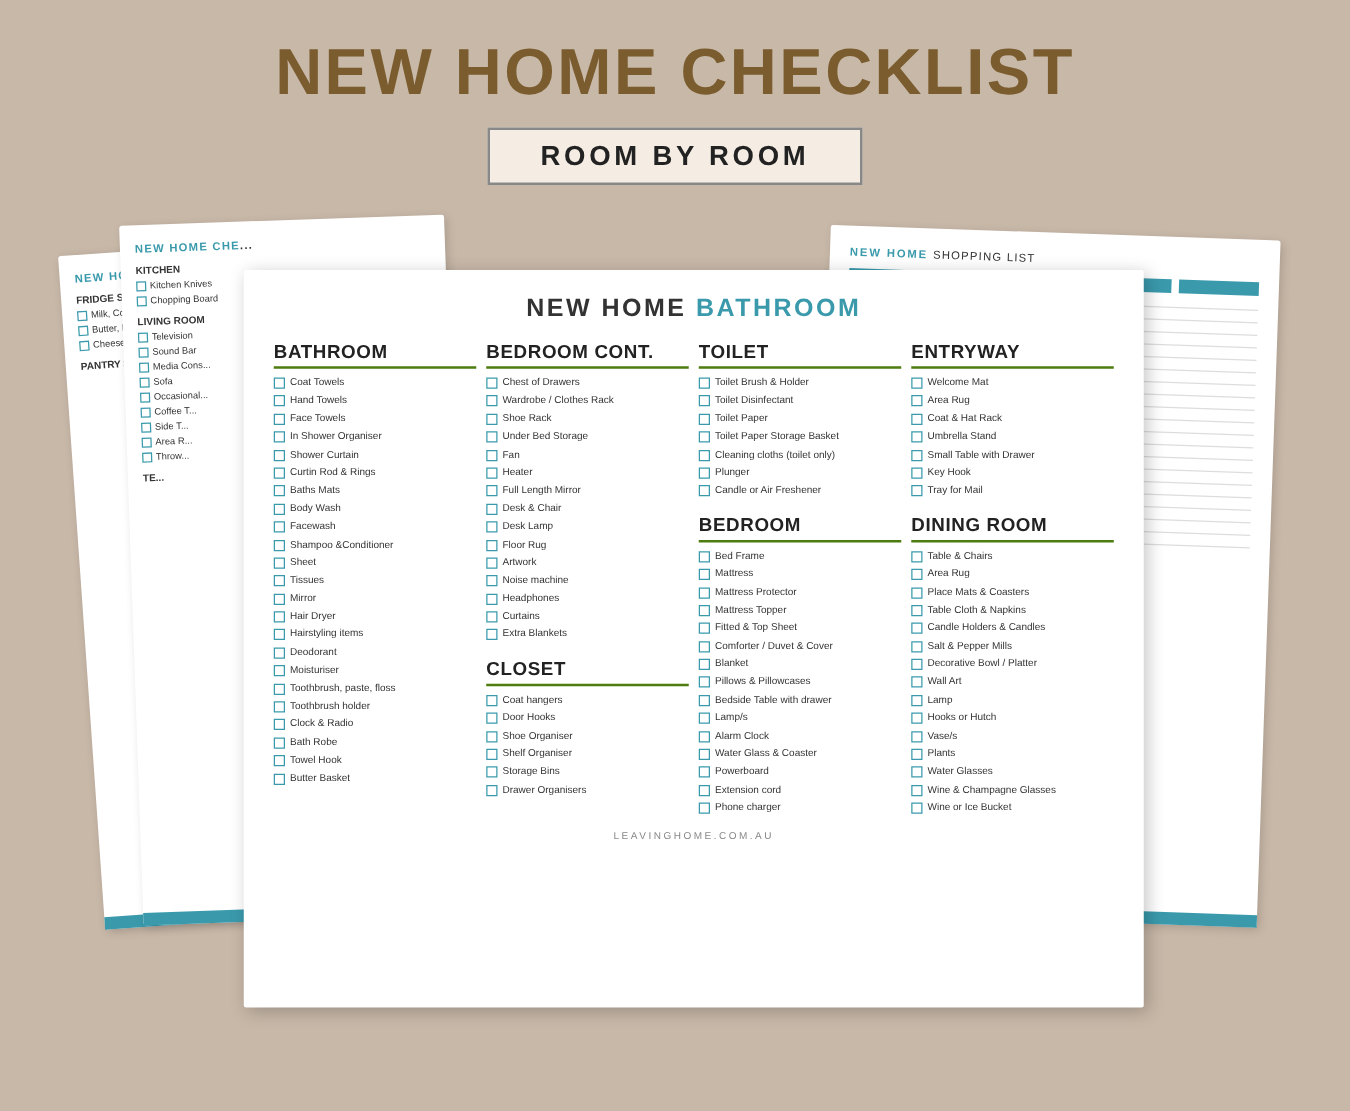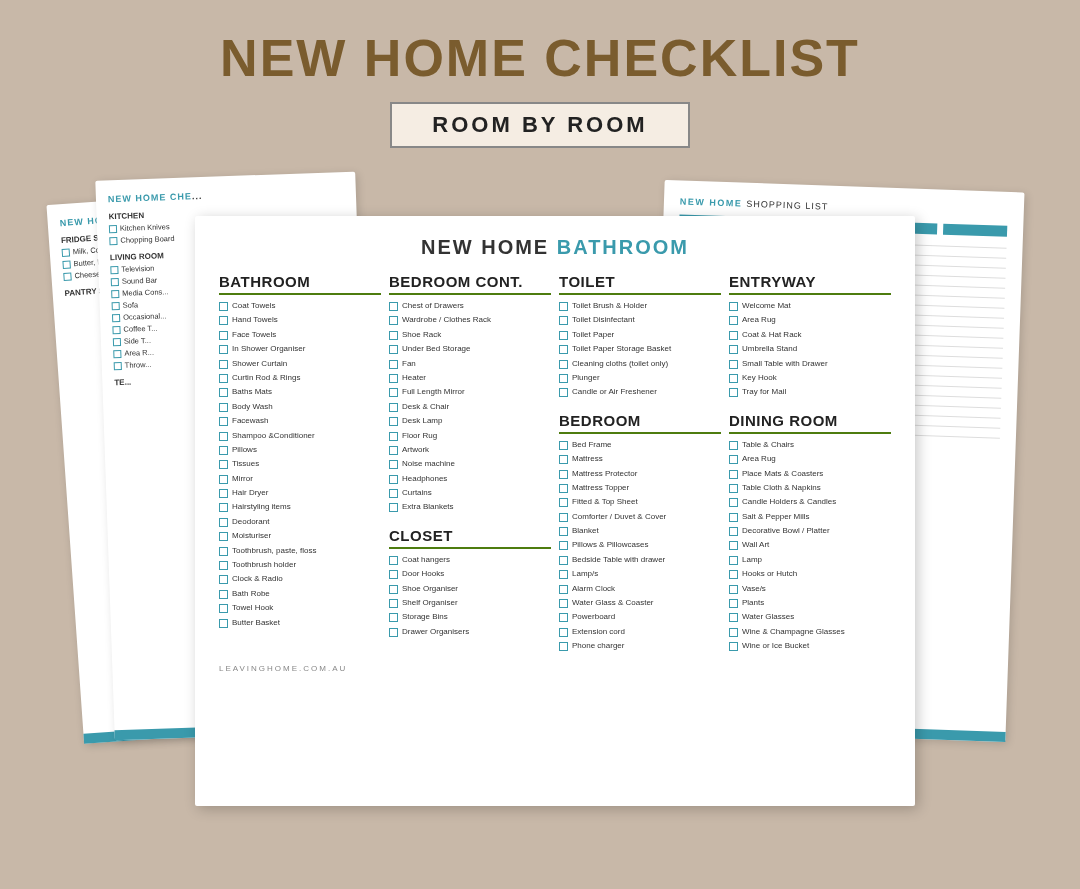--- a/index.html
+++ b/index.html
@@ -153,20 +153,21 @@
       margin-top: 1px;
     }
     .check-text {
       font-size: 8px;
       color: #333;
     }
 
     .section-gap { height: 10px; }
 
     .footer-text {
+      text-align: center;
       font-size: 8px;
       color: #888;
       margin-top: 8px;
       letter-spacing: 2px;
     }
 
     
     .back-paper-title {
       font-size: 9px;
       font-weight: 900;
@@ -400,21 +401,21 @@
         <div class="check-item">
             <div class="checkbox"></div>
             <span class="check-text">Facewash</span>
           </div>
         <div class="check-item">
             <div class="checkbox"></div>
             <span class="check-text">Shampoo &amp;Conditioner</span>
           </div>
         <div class="check-item">
             <div class="checkbox"></div>
-            <span class="check-text">Pillows</span>
+            <span class="check-text">Sheet</span>
           </div>
         <div class="check-item">
             <div class="checkbox"></div>
             <span class="check-text">Tissues</span>
           </div>
         <div class="check-item">
             <div class="checkbox"></div>
             <span class="check-text">Mirror</span>
           </div>
         <div class="check-item">

